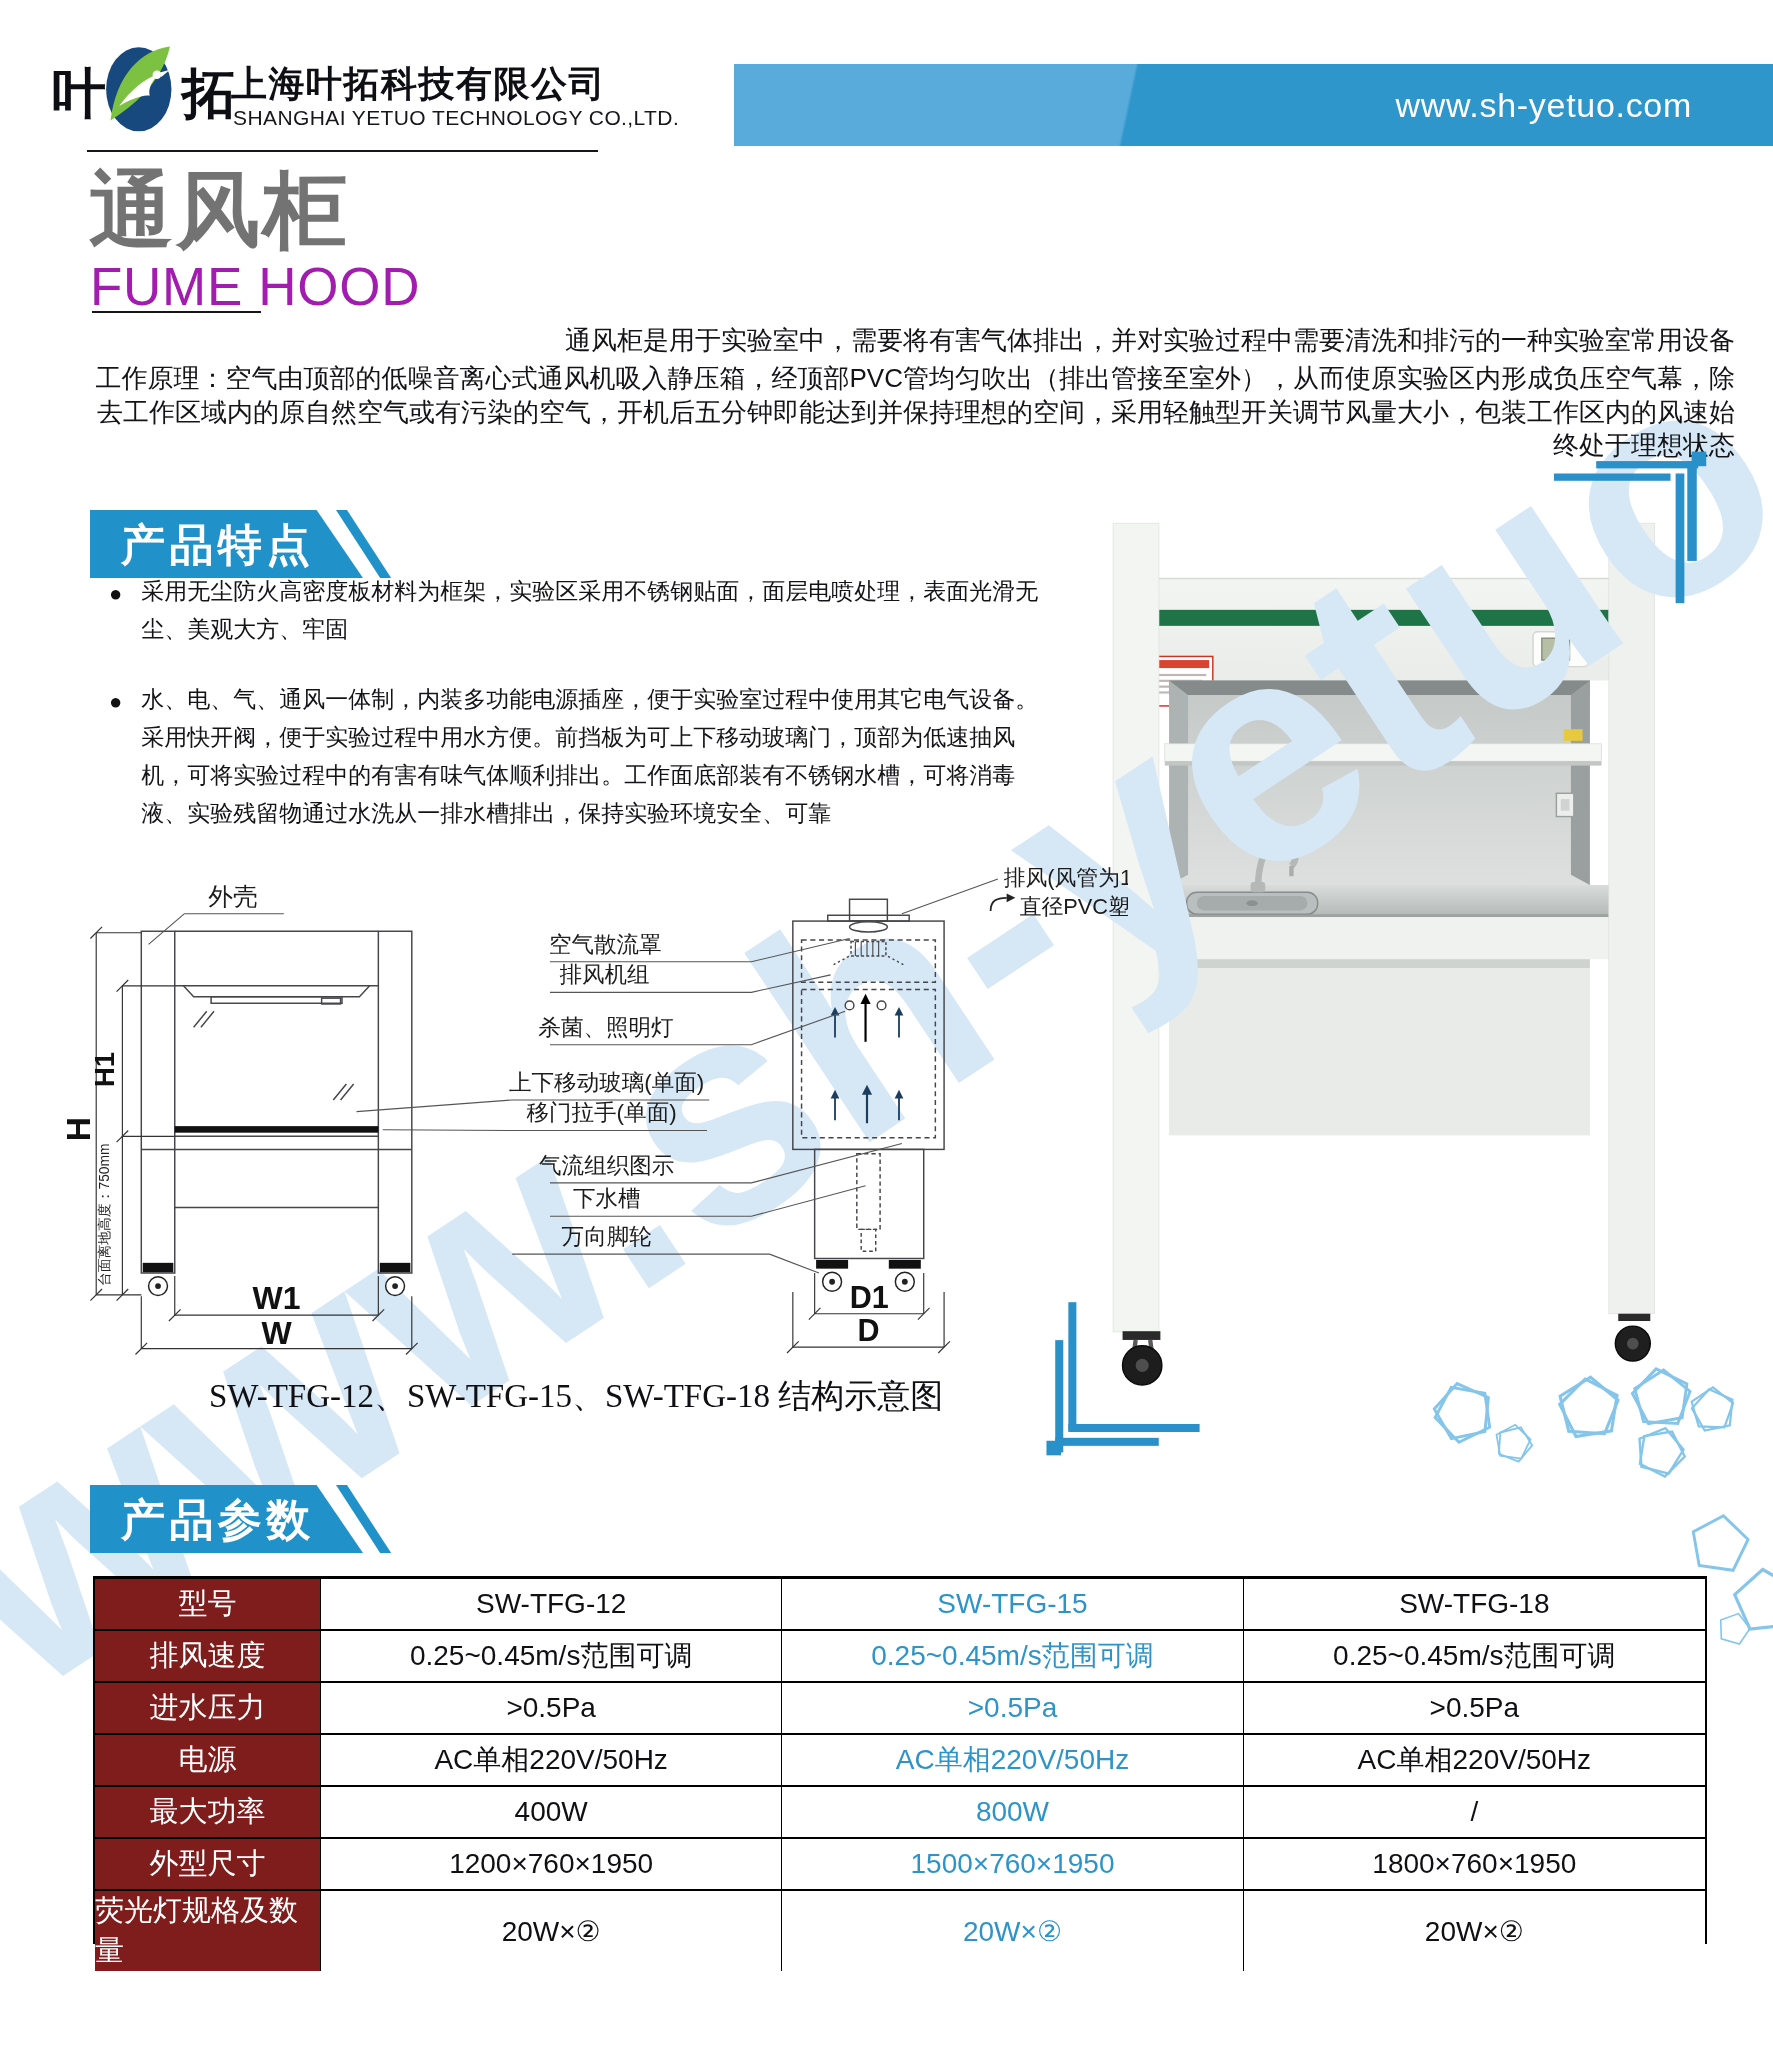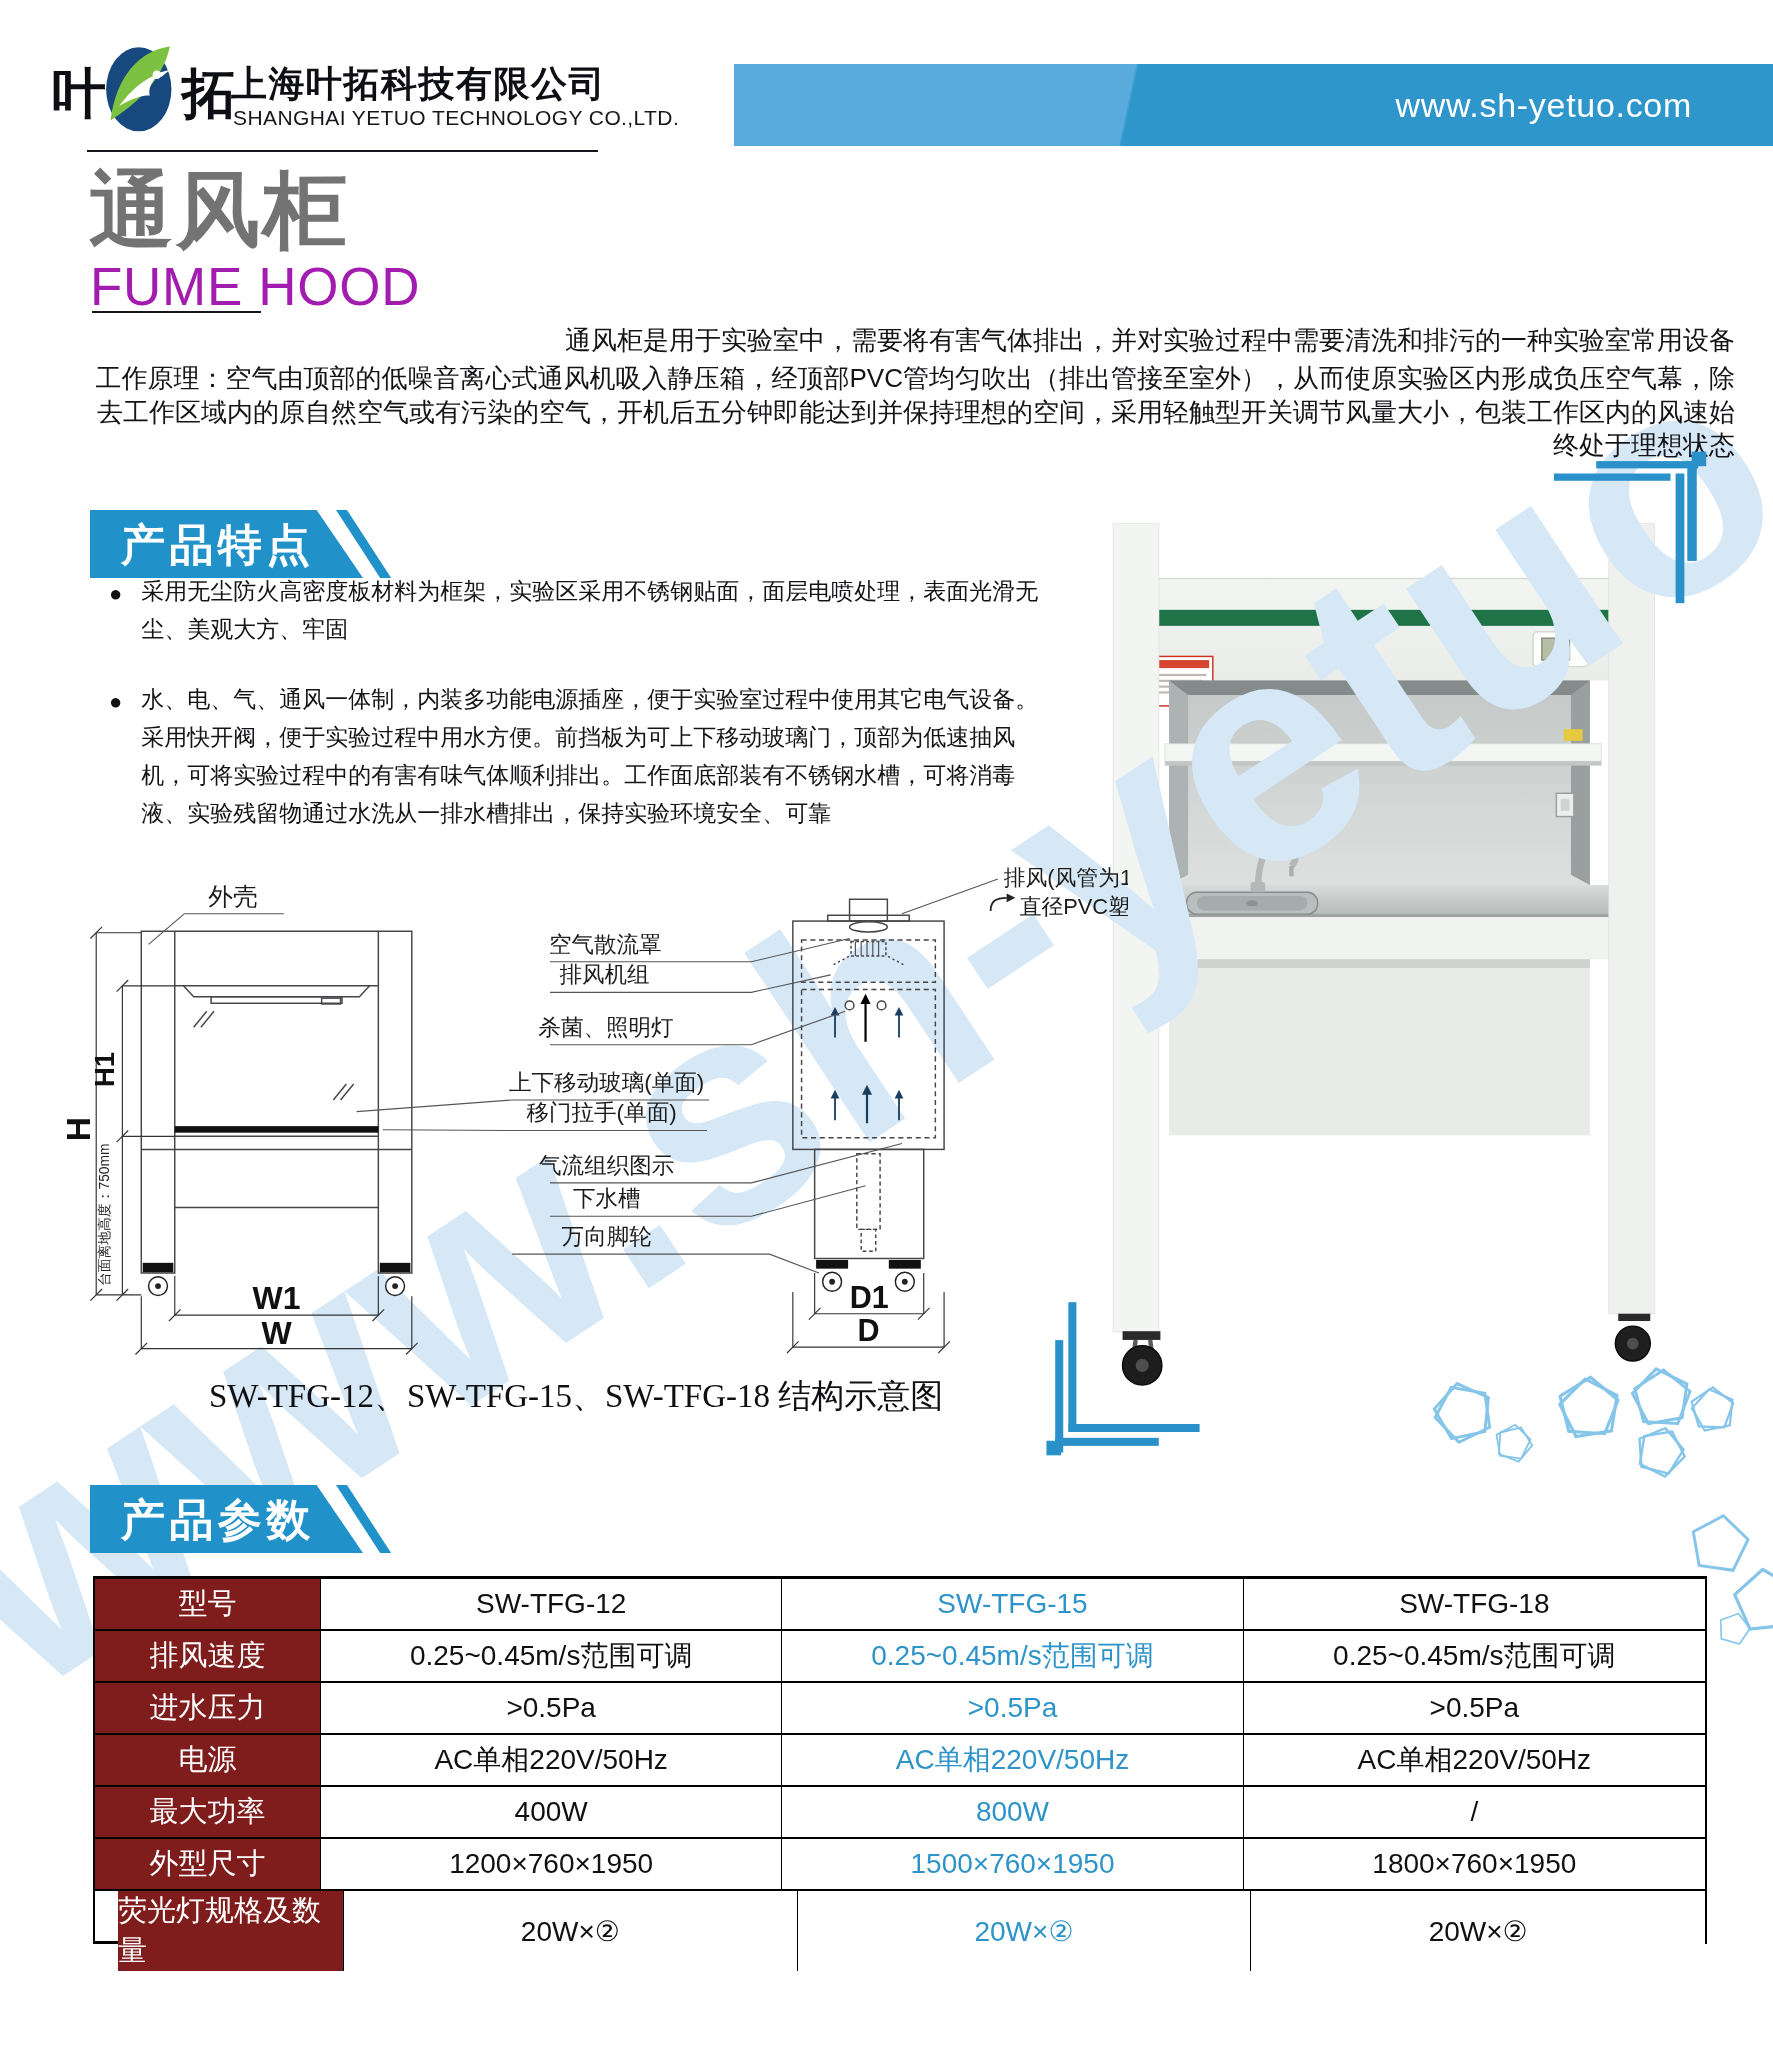--- a/index.html
+++ b/index.html
@@ -31,21 +31,21 @@
   
   .features{position:absolute;left:109px;top:573px;width:946px;}
   .feature-item{display:flex;gap:19px;margin-bottom:33px;}
   .feature-item .bullet{font-size:22px;line-height:42px;color:#111;}
   .feature-item .ftxt{font-size:23px;line-height:1.64;color:#141418;width:939px;}
   
   .diagram-caption{position:absolute;left:209px;top:1374px;font-family:"Liberation Serif","DejaVu Serif",serif;font-size:33px;color:#101014;}
   
   .param-table{position:absolute;left:93px;top:1576px;width:1610px;border:2.2px solid #000;border-top-width:3.6px;border-bottom-width:3.6px;background:#fff;}
   .p-row{display:grid;grid-template-columns:226px 1fr 1fr 1fr;height:50px;border-bottom:2.9px solid #000;}
-  .p-row:last-child{border-bottom:none;padding-left:23px;}
+  .p-row:last-child{border-bottom:none;}
   .p-label{background:#7f1d1d;color:#fff;font-size:29px;display:flex;align-items:center;justify-content:center;border-right:1.5px solid #000;}
   .p-val{font-size:28px;color:#101014;display:flex;align-items:center;justify-content:center;border-right:1.5px solid #000;background:#fff;}
   .p-val:last-child{border-right:none;}
   .p-val.hl{color:#2e93c9;font-weight:normal;}
   
   .watermark{position:absolute;left:-131px;top:1459px;font-size:313px;font-weight:bold;color:#d6e7f6;
     transform:rotate(-33.5deg);transform-origin:0 0;white-space:nowrap;letter-spacing:1.5px;}
   svg text{font-family:"Liberation Sans","DejaVu Sans",sans-serif;}
 </style>
 </head>

